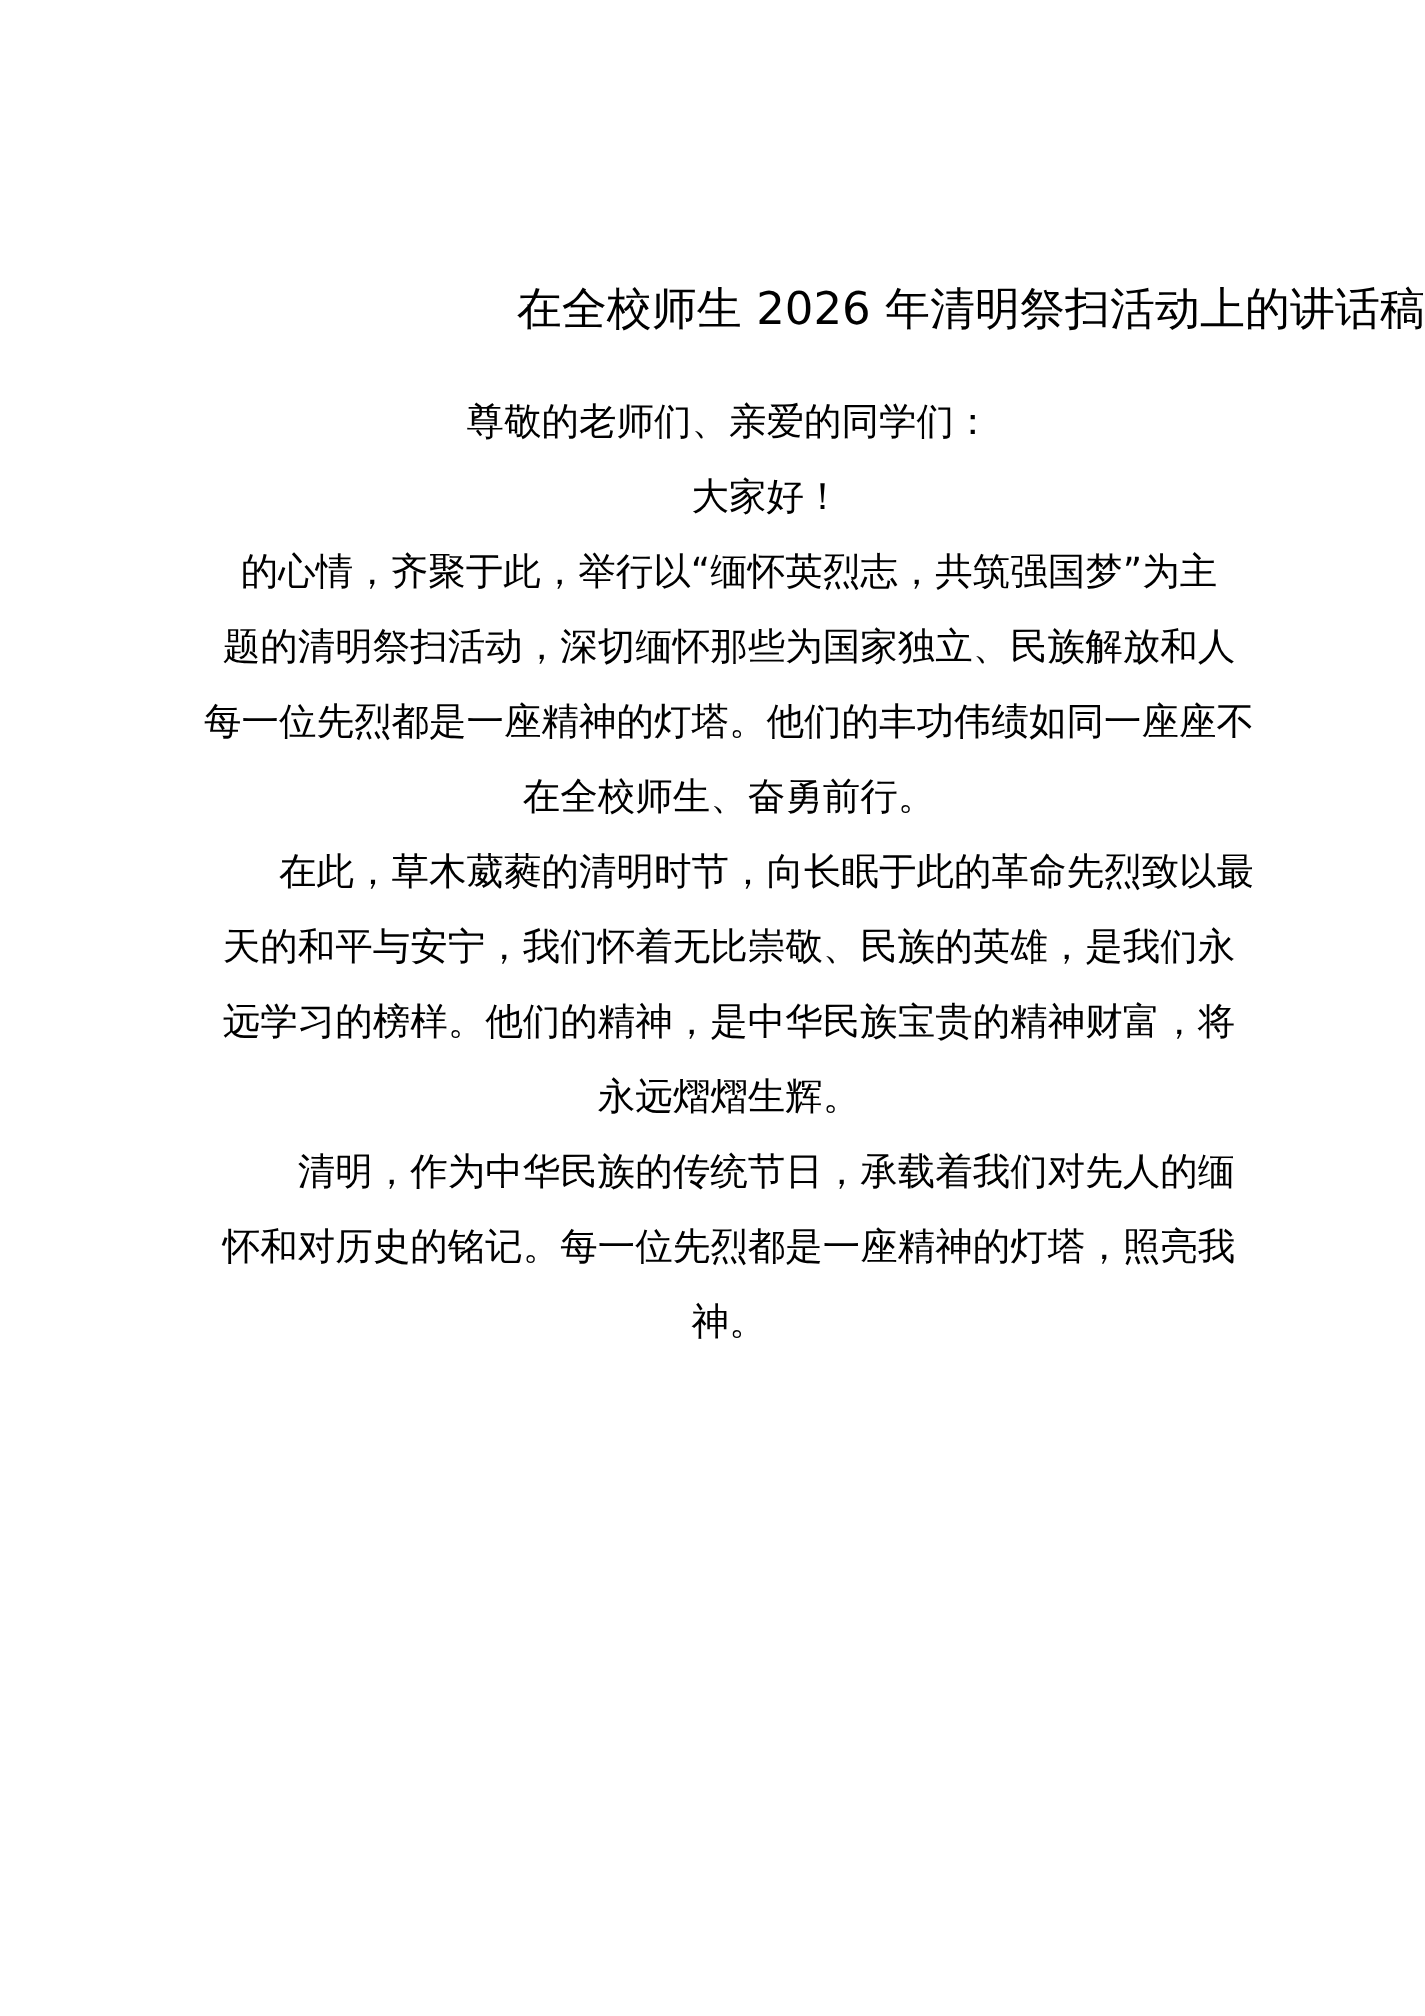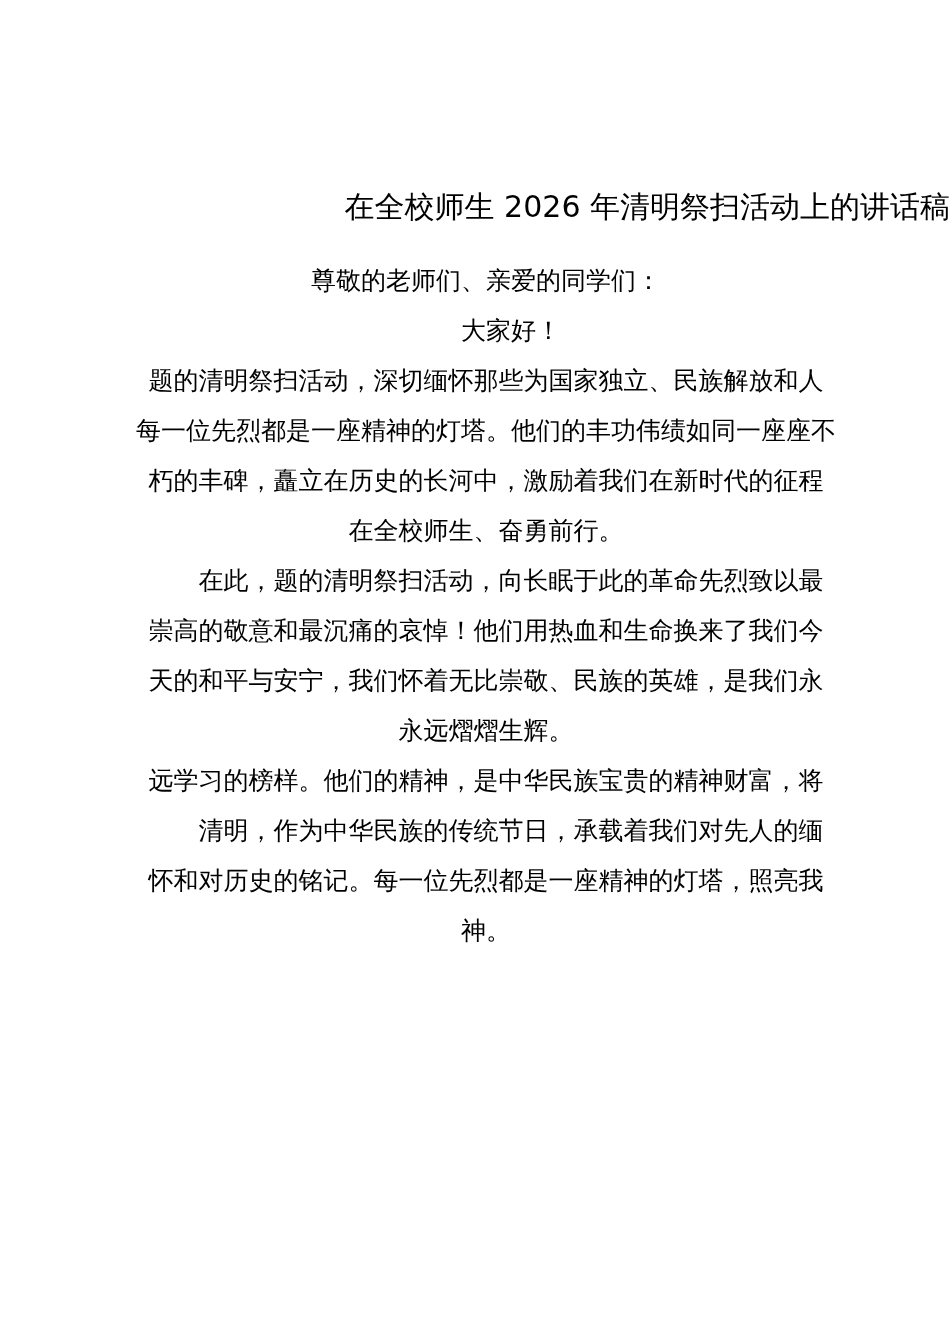--- a/index.html
+++ b/index.html
@@ -20,32 +20,31 @@
   <div class="title">在全校师生 2026 年清明祭扫活动上的讲话稿</div>
 
   <div class="body">
     <div class="line">尊敬的老师们、亲爱的同学们：</div>
 
     <div>
       <div class="line indent">大家好！</div>
     </div>
 
     <div>
+      <div class="line">的心情，齐聚于此，举行以“缅怀英烈志，共筑强国梦”为主</div>
       <div class="line">题的清明祭扫活动，深切缅怀那些为国家独立、民族解放和人</div>
       <div class="line">每一位先烈都是一座精神的灯塔。他们的丰功伟绩如同一座座不</div>
-      <div class="line">朽的丰碑，矗立在历史的长河中，激励着我们在新时代的征程</div>
       <div class="line">在全校师生、奋勇前行。</div>
     </div>
 
     <div>
-      <div class="line indent">在此，题的清明祭扫活动，向长眠于此的革命先烈致以最</div>
-      <div class="line">崇高的敬意和最沉痛的哀悼！他们用热血和生命换来了我们今</div>
+      <div class="line indent">在此，草木葳蕤的清明时节，向长眠于此的革命先烈致以最</div>
       <div class="line">天的和平与安宁，我们怀着无比崇敬、民族的英雄，是我们永</div>
+      <div class="line">远学习的榜样。他们的精神，是中华民族宝贵的精神财富，将</div>
       <div class="line">永远熠熠生辉。</div>
-      <div class="line">远学习的榜样。他们的精神，是中华民族宝贵的精神财富，将</div>
     </div>
 
     <div>
       <div class="line indent">清明，作为中华民族的传统节日，承载着我们对先人的缅</div>
       <div class="line">怀和对历史的铭记。每一位先烈都是一座精神的灯塔，照亮我</div>
       <div class="line">神。</div>
     </div>
   </div>
 </div>
 

